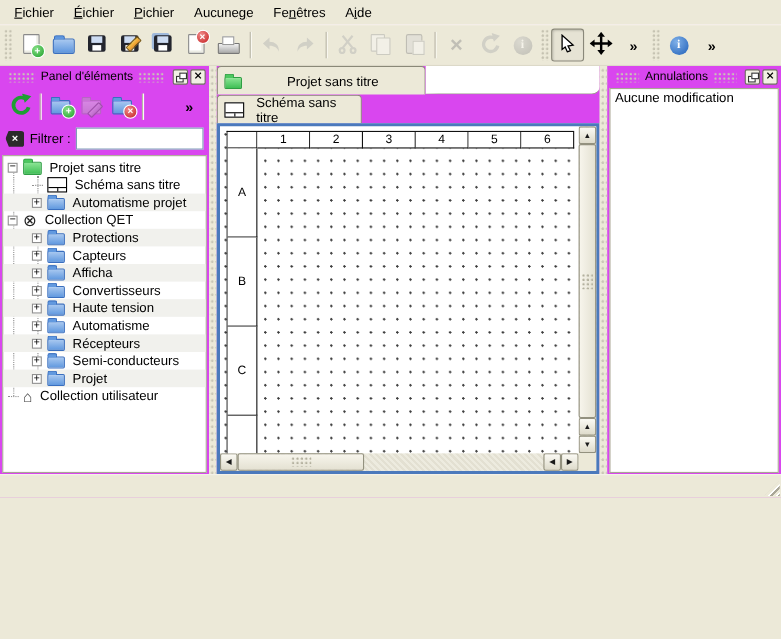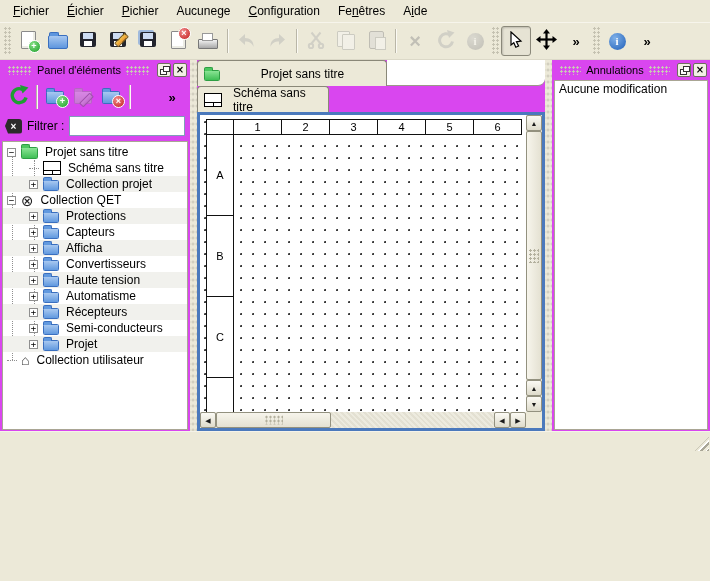--- a/index.html
+++ b/index.html
@@ -137,21 +137,20 @@
 </head>
 <body>
 
 <div class="app">
 
   <div class="menubar">
       <div class="menu-item"><span></span><span class="mn">F</span><span>ichier</span></div>
       <div class="menu-item"><span></span><span class="mn">É</span><span>ichier</span></div>
       <div class="menu-item"><span></span><span class="mn">P</span><span>ichier</span></div>
       <div class="menu-item"><span>Aucune</span><span class="mn">g</span><span>e</span></div>
-      <div class="menu-item"><span></span><span class="mn">C</span><span>onfiguration</span></div>
       <div class="menu-item"><span>Fe</span><span class="mn">n</span><span>êtres</span></div>
       <div class="menu-item"><span>A</span><span class="mn">i</span><span>de</span></div>
     </div>
 
   <div class="toolbar">
       <div class="handle"></div>
       <button class="tbtn">
         <span><span class="page"><span class="badge green">+</span></span></span>
       </button>
       <button class="tbtn">
@@ -302,21 +301,21 @@
             <span class="ticon">
               <span class="schema-ic"></span>
             </span>
             <span class="tlabel">Schéma sans titre</span>
           </div>
           <div class="trow alt" style="padding-left: 26px;">
             <button class="exp">+</button>
             <span class="ticon">
               <span class="folder"></span>
             </span>
-            <span class="tlabel">Collection projet</span>
+            <span class="tlabel">Automatisme projet</span>
           </div>
           <div class="trow" style="padding-left: 4px;">
             <button class="exp">−</button>
             <span class="ticon">
               <span class="qet-ic">⊗</span>
             </span>
             <span class="tlabel">Collection QET</span>
           </div>
           <div class="trow alt" style="padding-left: 26px;">
             <button class="exp">+</button>

